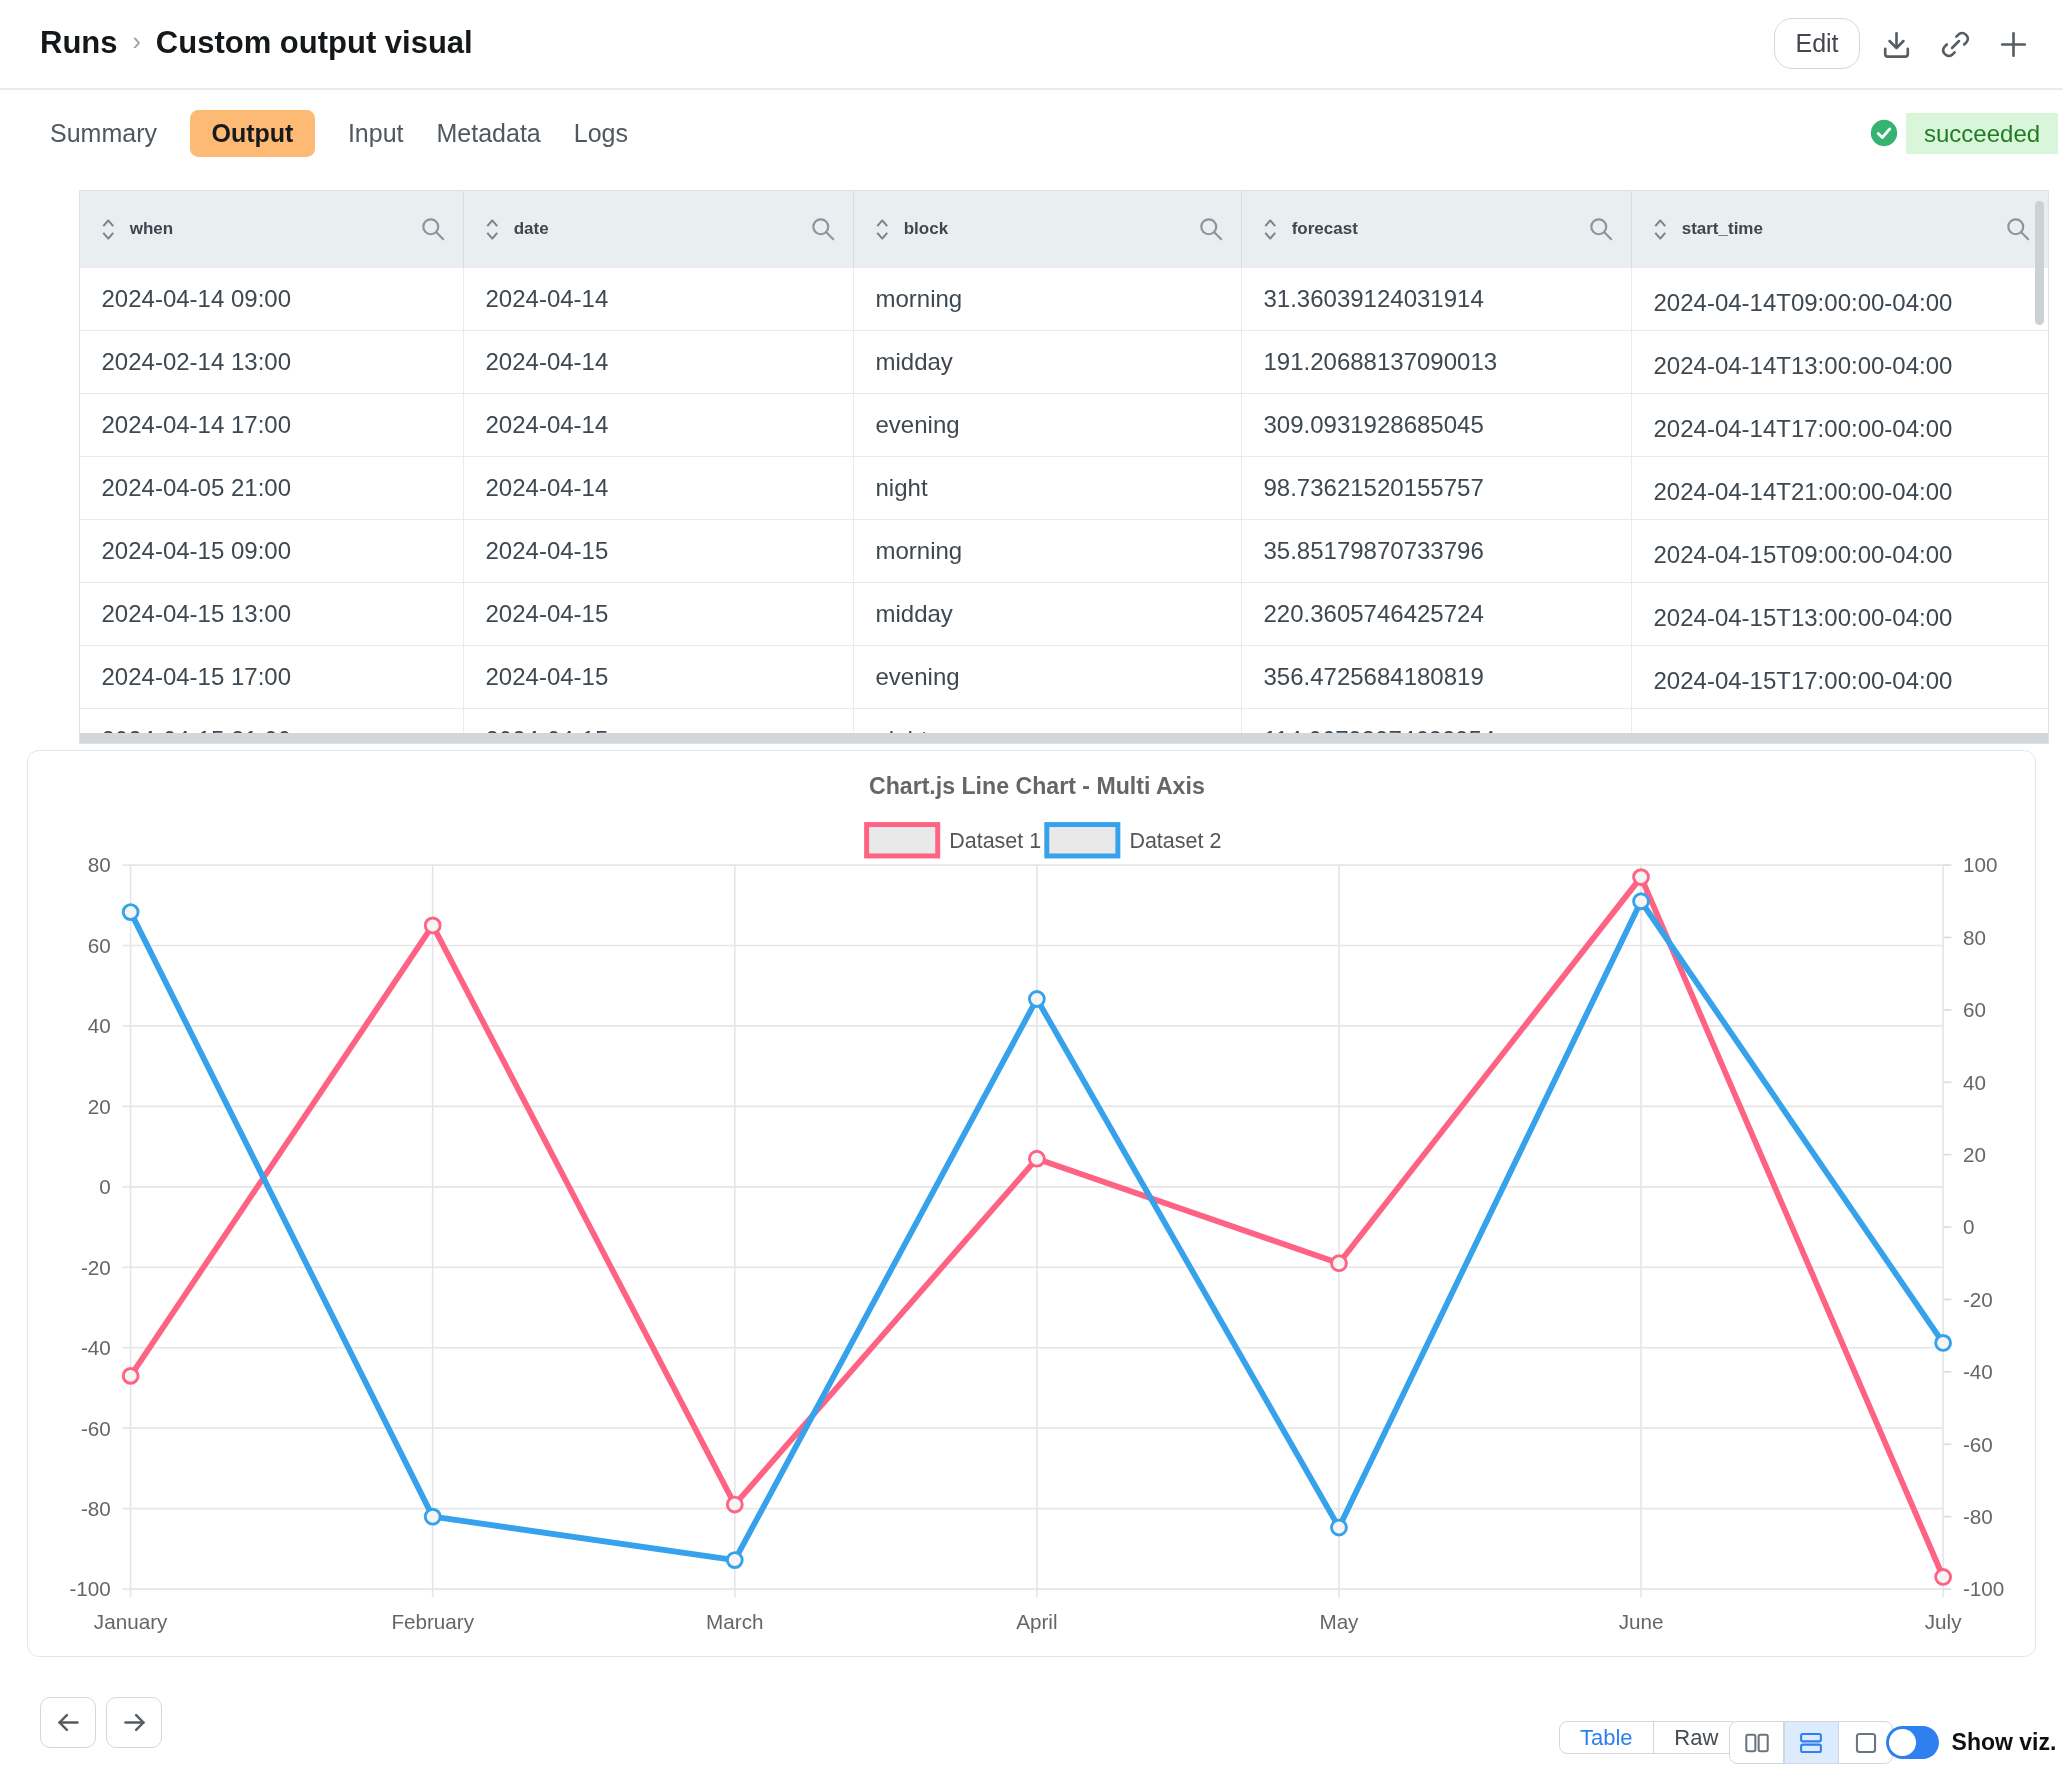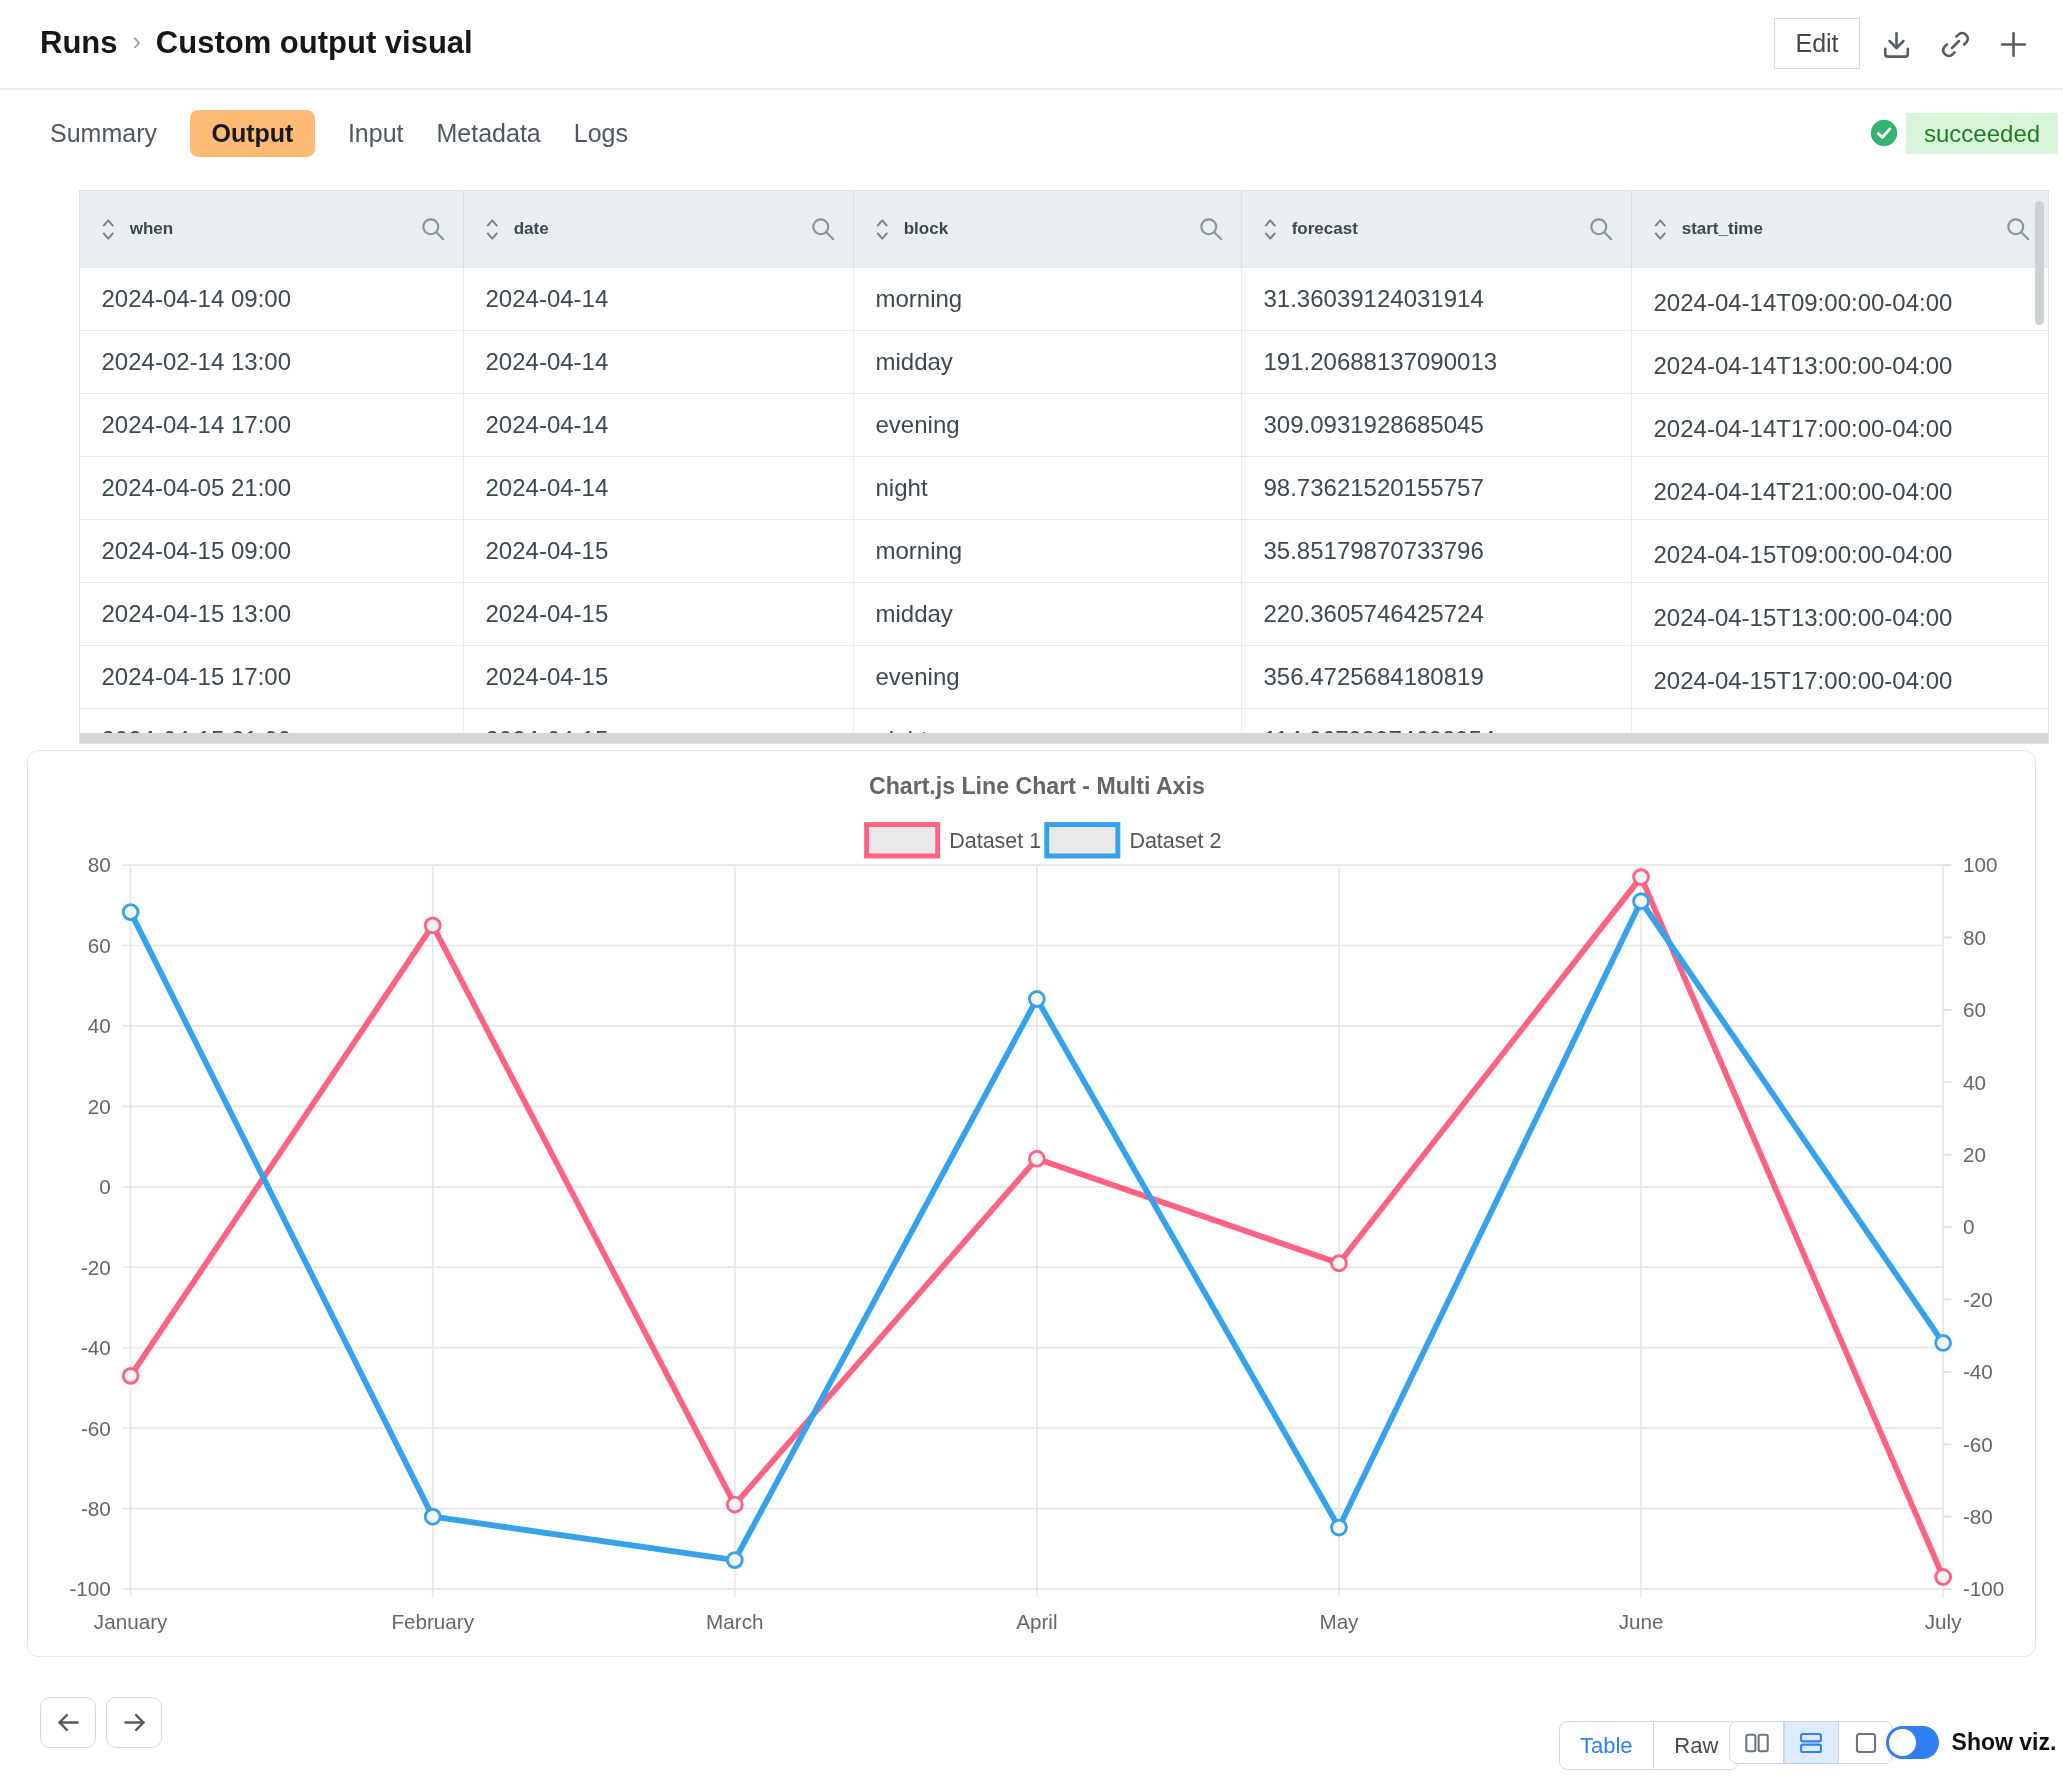--- a/index.html
+++ b/index.html
@@ -8,21 +8,21 @@
     font-family:"Liberation Sans",sans-serif;color:#2f363c;overflow:hidden;
   }
   .abs{position:absolute;}
   svg{display:block;}
 
   
   .breadcrumb{left:40px;top:25px;display:flex;align-items:center;gap:15px;
     font-size:31px;font-weight:bold;color:#15181b;}
   .crumb-sep{color:#9aa1a8;font-size:25px;font-weight:normal;transform:translateY(-1.7px);}
   .edit-btn{left:1774px;top:18px;width:86px;height:51px;border:1.7px solid #d5d8da;
-    border-radius:1px;display:flex;align-items:center;justify-content:center;
+    border-radius:18px;display:flex;align-items:center;justify-content:center;
     font-size:25px;color:#44484d;background:#fff;box-sizing:border-box;}
   .iconbtn{width:33px;height:33px;top:28px;}
   .divider{left:0;top:88px;width:2063px;height:1.7px;background:#e9ebed;}
 
   
   .tabs{left:50px;top:107px;height:53px;display:flex;align-items:center;gap:33px;
     font-size:25px;color:#50575e;}
   .tab{white-space:nowrap;}
   .tab.active{background:#fdba74;border-radius:8.3px;padding:9px 21.5px;
     font-weight:bold;color:#17191c;}
@@ -51,21 +51,21 @@
   
   .chartcard{left:27px;top:750px;width:2009px;height:907px;border:0.8px solid #e3e6e9;
     border-radius:11.6px;box-sizing:border-box;background:#fff;}
   .tick{font-family:"Liberation Sans",sans-serif;font-size:25px;fill:#666666;}
   .ctitle{font-family:"Liberation Sans",sans-serif;font-size:28px;font-weight:bold;fill:#666666;}
   .cleg{font-family:"Liberation Sans",sans-serif;font-size:26px;fill:#555555;}
 
   
   .navbtn{top:1697px;width:56px;height:51px;border:1.7px solid #d5d8da;border-radius:10px;
     display:flex;align-items:center;justify-content:center;background:#fff;box-sizing:border-box;}
-  .seg{left:1559px;top:1721px;height:49px;display:flex;border:1.7px solid #d2d6d9;
+  .seg{left:1559px;top:1721px;height:33px;display:flex;border:1.7px solid #d2d6d9;
     border-radius:8.3px;overflow:hidden;box-sizing:border-box;background:#fff;}
   .seg .cell{display:flex;align-items:center;padding:0 20px;font-size:22px;}
   .seg .sep{width:1.7px;background:#d2d6d9;}
   .seg .table-lbl{color:#2f7ff0;}
   .seg .raw-lbl{color:#454b51;}
   .viewgroup{left:1729px;top:1721px;height:43px;display:flex;border:1.7px solid #d2d6d9;
     border-radius:8.3px;overflow:hidden;box-sizing:border-box;background:#fff;}
   .viewgroup .vcell{width:53px;display:flex;align-items:center;justify-content:center;}
   .viewgroup .vsep{width:1.7px;background:#d2d6d9;}
   .viewgroup .selected{background:#dcebfd;}

